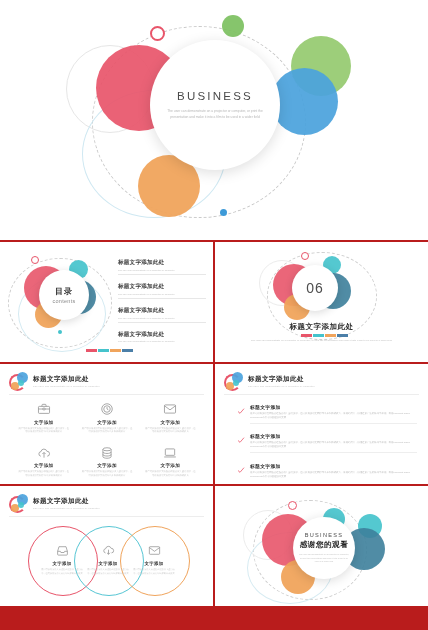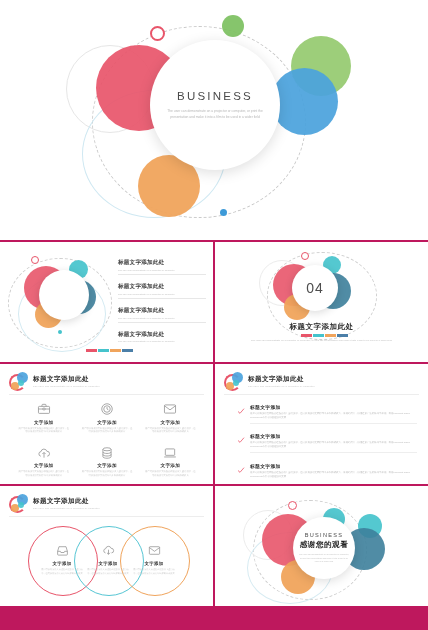--- a/index.html
+++ b/index.html
@@ -1,18 +1,18 @@
 <!DOCTYPE html>
 <html><head>
 <meta charset="utf-8">
 <style>
   html,body{margin:0;padding:0;background:#ffffff;}
   body{width:428px;height:630px;overflow:hidden;
        font-family:"Liberation Sans","DejaVu Sans",sans-serif;color:#555;}
-  .deck{position:relative;width:428px;height:630px;background:#be185d;}
+  .deck{position:relative;width:428px;height:630px;background:#b91c1c;}
 
   
   .slide{position:absolute;background:#fff;overflow:hidden;}
   .s-hero{left:0;top:0;width:428px;height:240px;}
   .s-2{left:0;top:242px;width:213px;height:120px;}
   .s-3{left:215px;top:242px;width:213px;height:120px;}
   .s-4{left:0;top:364px;width:213px;height:120px;}
   .s-5{left:215px;top:364px;width:213px;height:120px;}
   .s-6{left:0;top:486px;width:213px;height:120px;}
   .s-7{left:215px;top:486px;width:213px;height:120px;}
@@ -172,20 +172,24 @@
   <div class="slide s-2">
     <div class="ring-dash c2-ring-dash"></div>
     <div class="c2-ring-cyan"></div>
     <div class="circ c2-pink"></div>
     <div class="circ c2-teal"></div>
     <div class="circ c2-blue"></div>
     <div class="circ c2-orange"></div>
     <div class="circ c2-dot"></div>
     <div class="c2-ringred"></div>
     <div class="circ c2-white"></div>
+    <div class="c2-ctxt">
+      <div class="c2-cn">目录</div>
+      <div class="c2-en">contents</div>
+    </div>
 
     <div class="c2-list">
       <div class="c2-item">
         <div class="c2-it-t">标题文字添加此处</div>
         <div class="c2-it-s">The user can demonstrate on a projector or computer</div>
         <div class="c2-it-rule"></div>
       </div>
       <div class="c2-item">
         <div class="c2-it-t">标题文字添加此处</div>
         <div class="c2-it-s">The user can demonstrate on a projector or computer</div>
@@ -212,21 +216,21 @@
 
   <div class="slide s-3">
     <div class="ring-dash c3-ring-dash"></div>
     <div class="ring c3-ring-grey"></div>
     <div class="circ c3-pink"></div>
     <div class="circ c3-teal"></div>
     <div class="circ c3-blue"></div>
     <div class="circ c3-orange"></div>
     <div class="c3-ringred"></div>
     <div class="circ c3-white"></div>
-    <div class="c3-num">04</div>
+    <div class="c3-num">06</div>
     <div class="c3-title">标题文字添加此处</div>
     <div class="c3-bar">
       <i style="background:#E8556A"></i>
       <i style="background:#45C3CC"></i>
       <i style="background:#F0A45C"></i>
       <i style="background:#4B7FA8"></i>
     </div>
     <div class="c3-sub">The user can demonstrate on a projector or computer, or print the presentation and make it into a film to be used in a wider field</div>
   </div>
 

